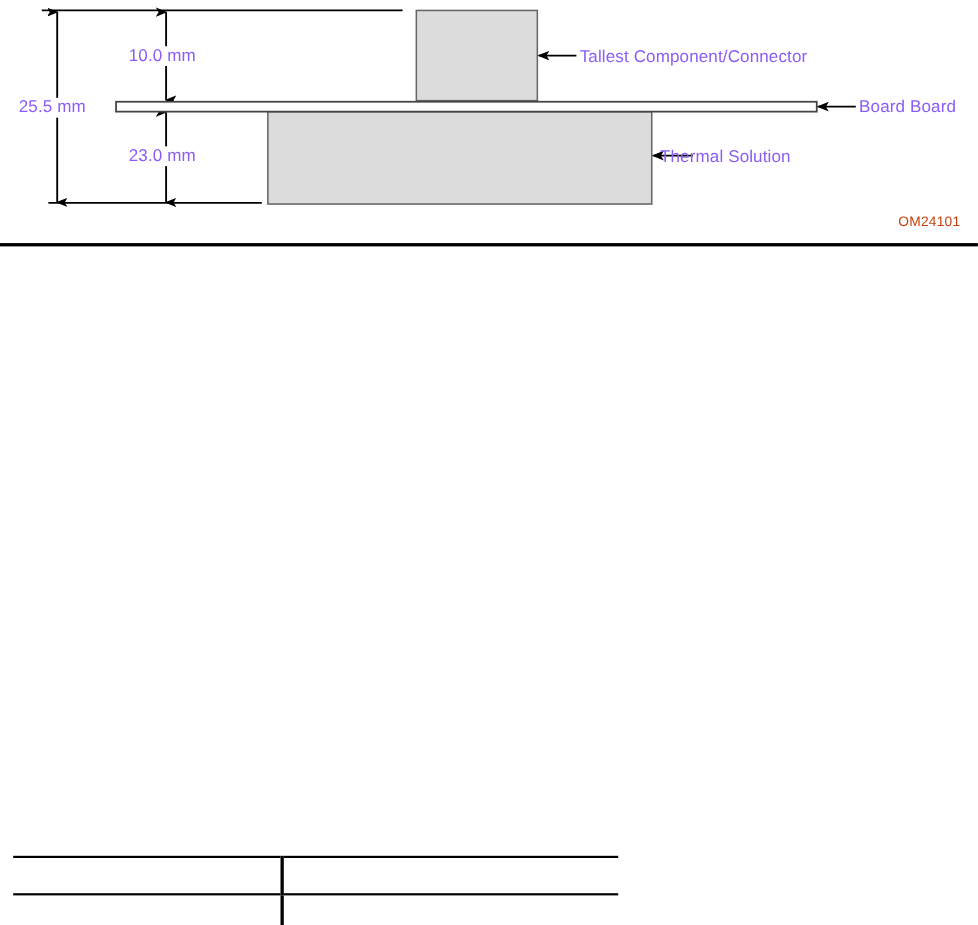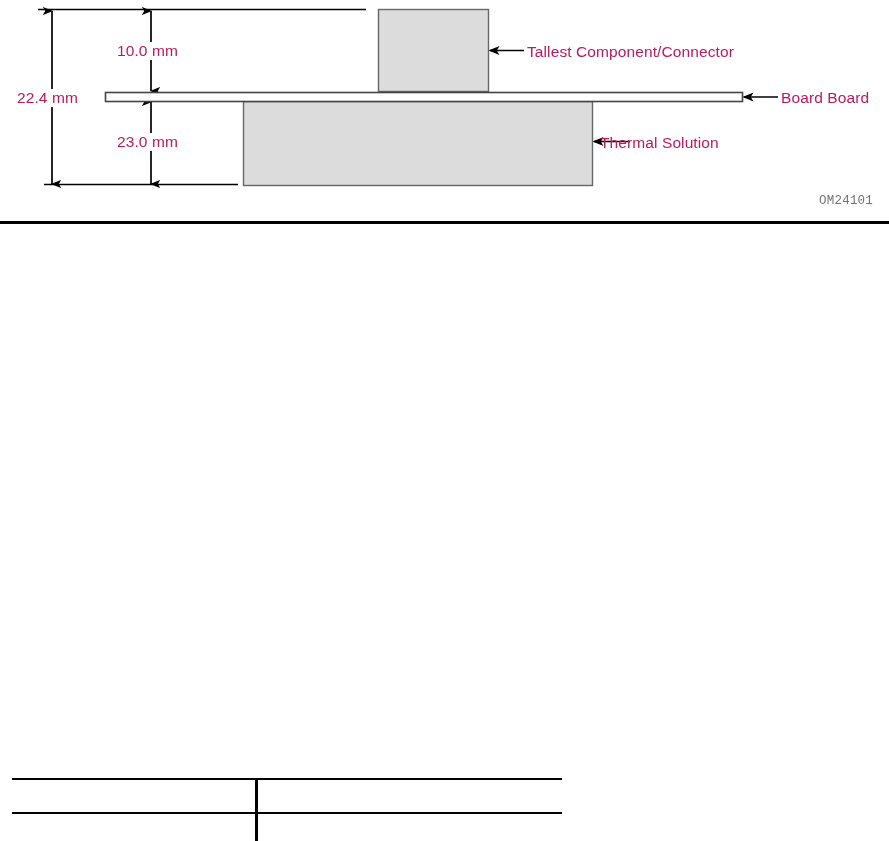--- a/index.html
+++ b/index.html
@@ -26,21 +26,21 @@
     height: 222px;
   }
   #figure svg {
     display: block;
   }
 
   .fig-label {
     position: absolute;
     font-family: "Liberation Sans", sans-serif;
     font-size: 15.5px;
-    color: #be185d;
+    color: #8b5cf6;
     white-space: nowrap;
     letter-spacing: 0.1px;
   }
 
   .dim-label {
     font-size: 15.5px;
     background: #ffffff;
     padding: 0 3px;
   }
 
@@ -49,22 +49,22 @@
   #lbl-bottom  { left: 114px; top: 133px; }
   #lbl-tallest { left: 527px; top: 43px; text-align: center; }
   #lbl-board   { left: 781px; top: 89px; }
   #lbl-thermal { left: 600px; top: 134px; }
 
   #fig-code {
     position: absolute;
     right: 16px;
     top: 194px;
     font-size: 12.5px;
-    font-family: Liberation Mono, monospace;
-    color: #737373;
+    font-family: Liberation Sans, sans-serif;
+    color: #c2410c;
     letter-spacing: 0.2px;
   }
 
   
   #fig-rule {
     position: absolute;
     left: 0;
     top: 221px;
     width: 889px;
     height: 3px;
@@ -132,21 +132,21 @@
 
     <rect x="105.5" y="92.5" width="637" height="9" fill="#ffffff" stroke="#444444" stroke-width="1.6"></rect>
 
     <line x1="490" y1="50.5" x2="524" y2="50.5" stroke="#000000" stroke-width="1.6" marker-start="url(#arrLeft)"></line>
 
     <line x1="744" y1="97" x2="778" y2="97" stroke="#000000" stroke-width="1.6" marker-start="url(#arrLeft)"></line>
 
     <line x1="594" y1="141.5" x2="630" y2="141.5" stroke="#000000" stroke-width="1.6" marker-start="url(#arrLeft)"></line>
   </svg>
 
-  <span class="fig-label dim-label" id="lbl-overall">22.4 mm</span>
+  <span class="fig-label dim-label" id="lbl-overall">25.5 mm</span>
 
   <span class="fig-label dim-label" id="lbl-top">10.0 mm</span>
 
   <span class="fig-label dim-label" id="lbl-bottom">23.0 mm</span>
 
   <span class="fig-label" id="lbl-tallest">Tallest Component/Connector</span>
 
   <span class="fig-label" id="lbl-board">Board Board</span>
 
   <span class="fig-label" id="lbl-thermal">Thermal Solution</span>

